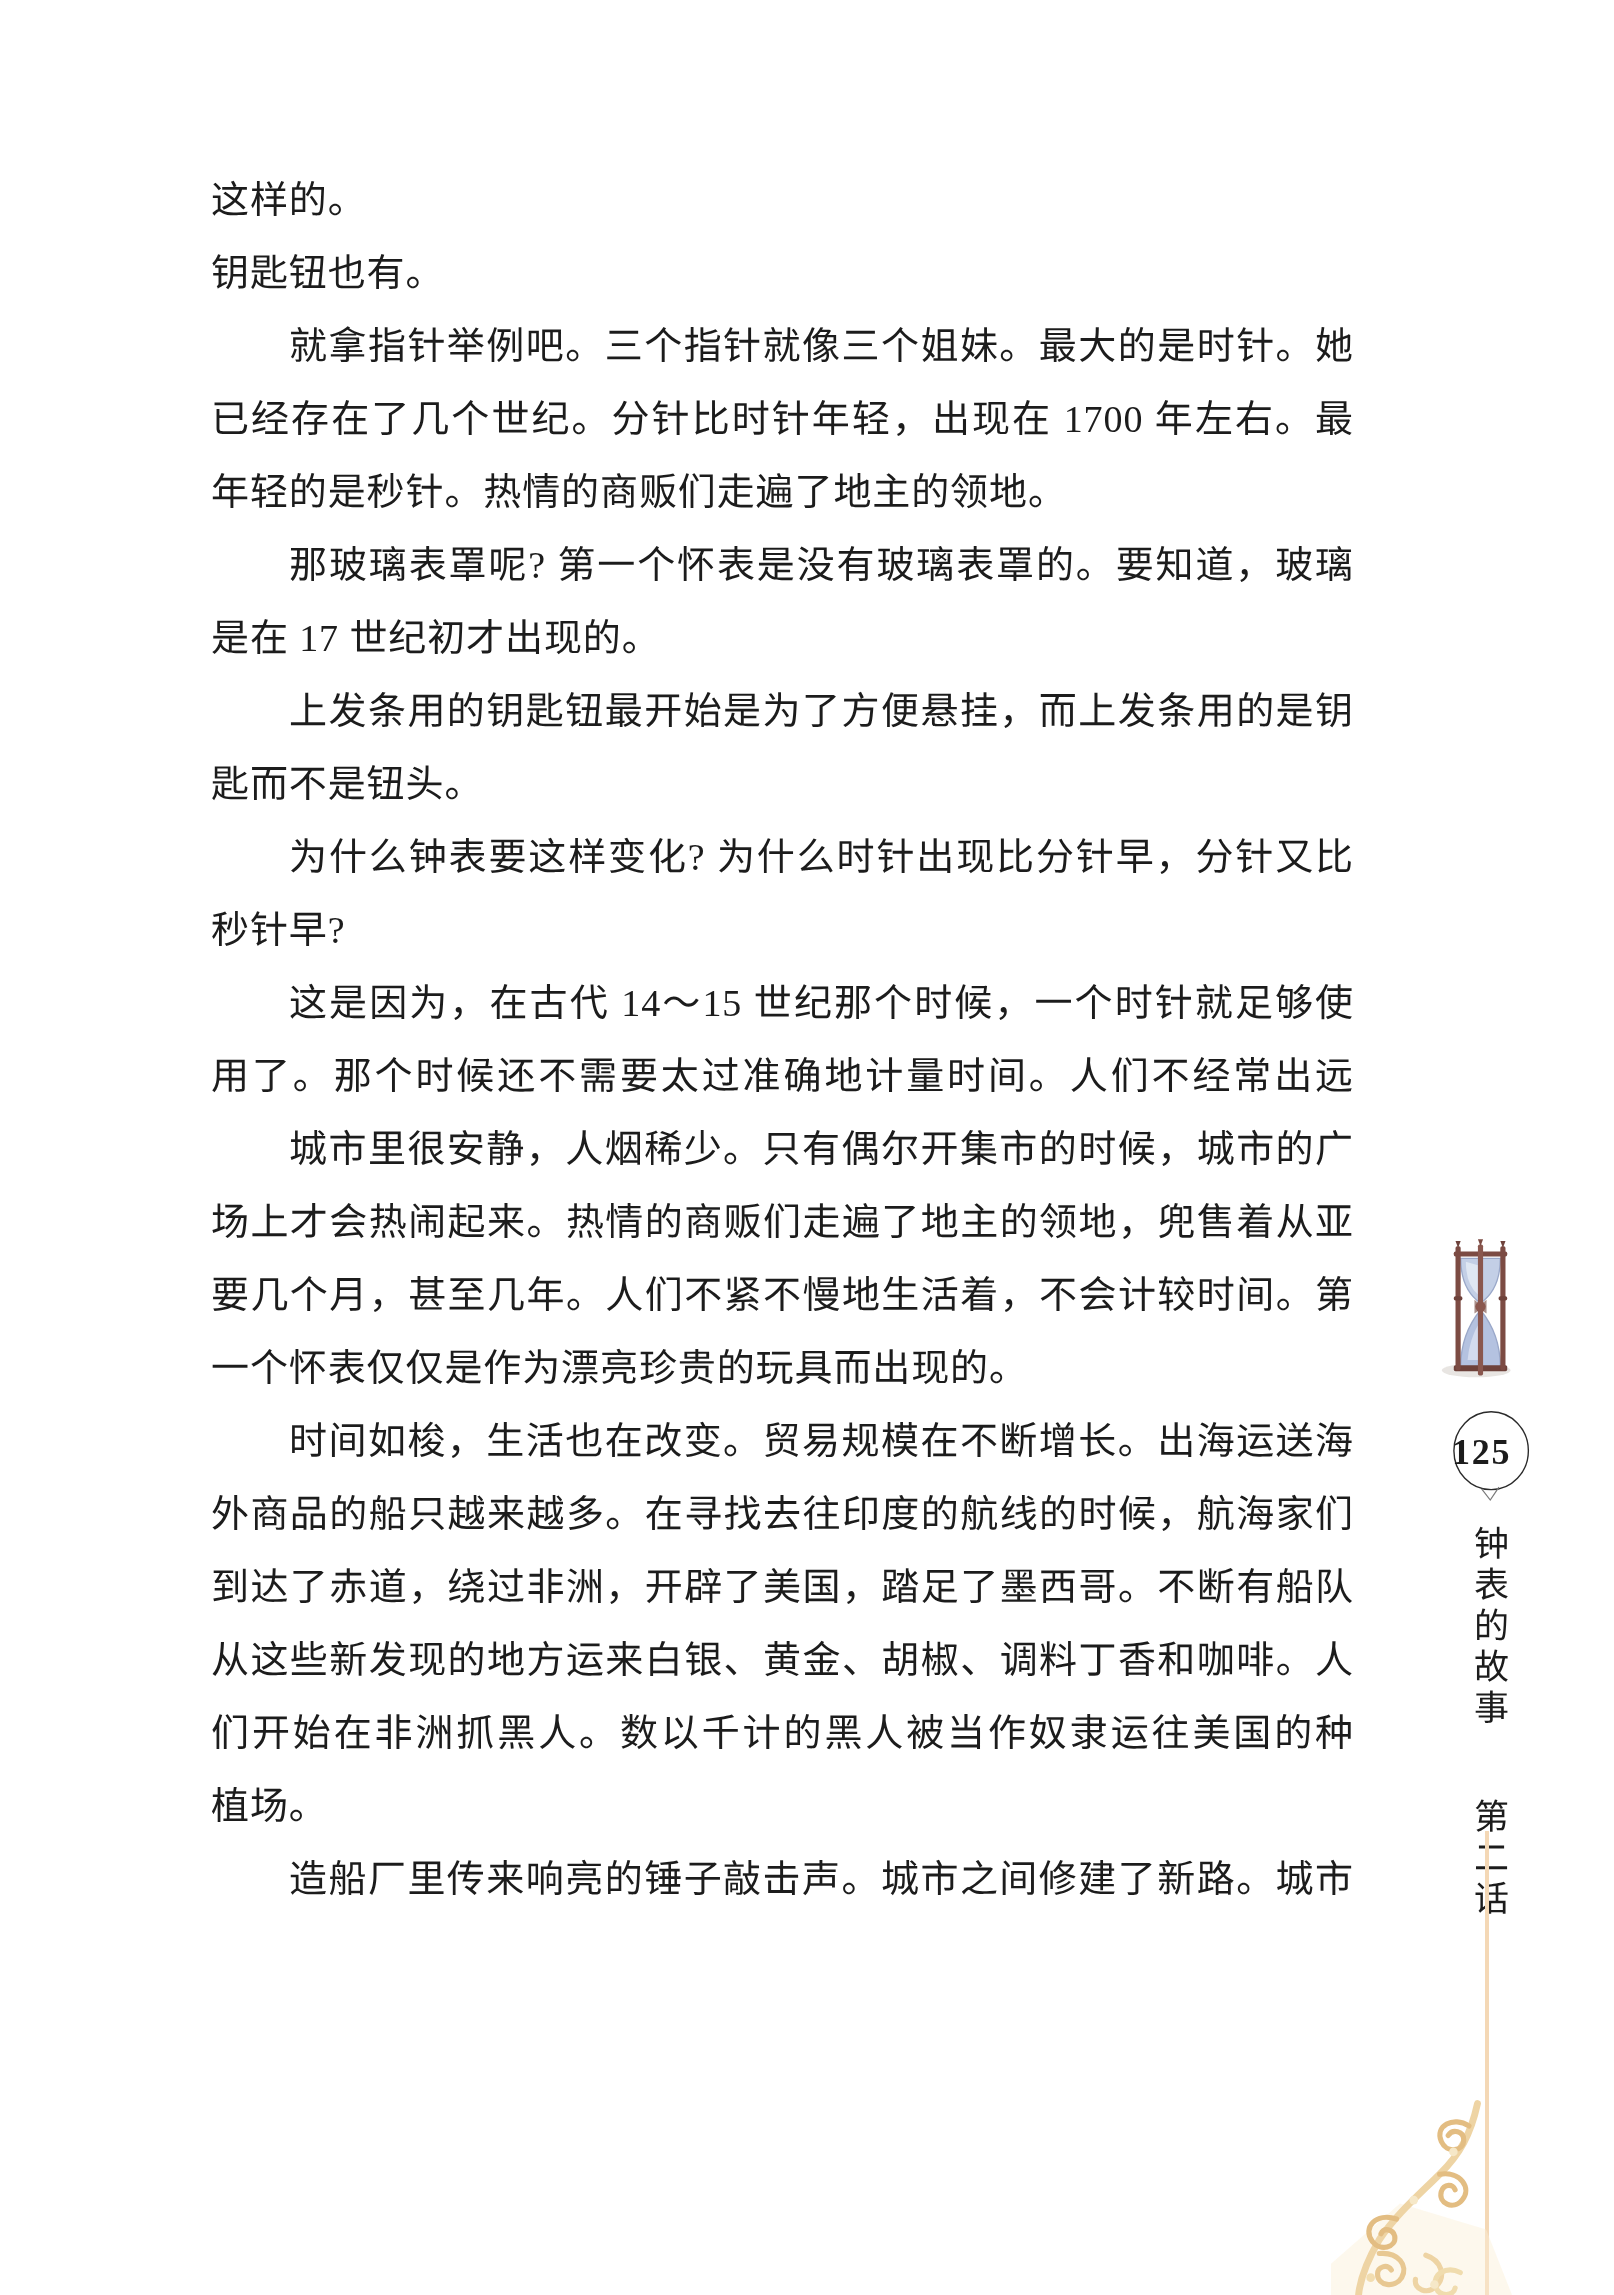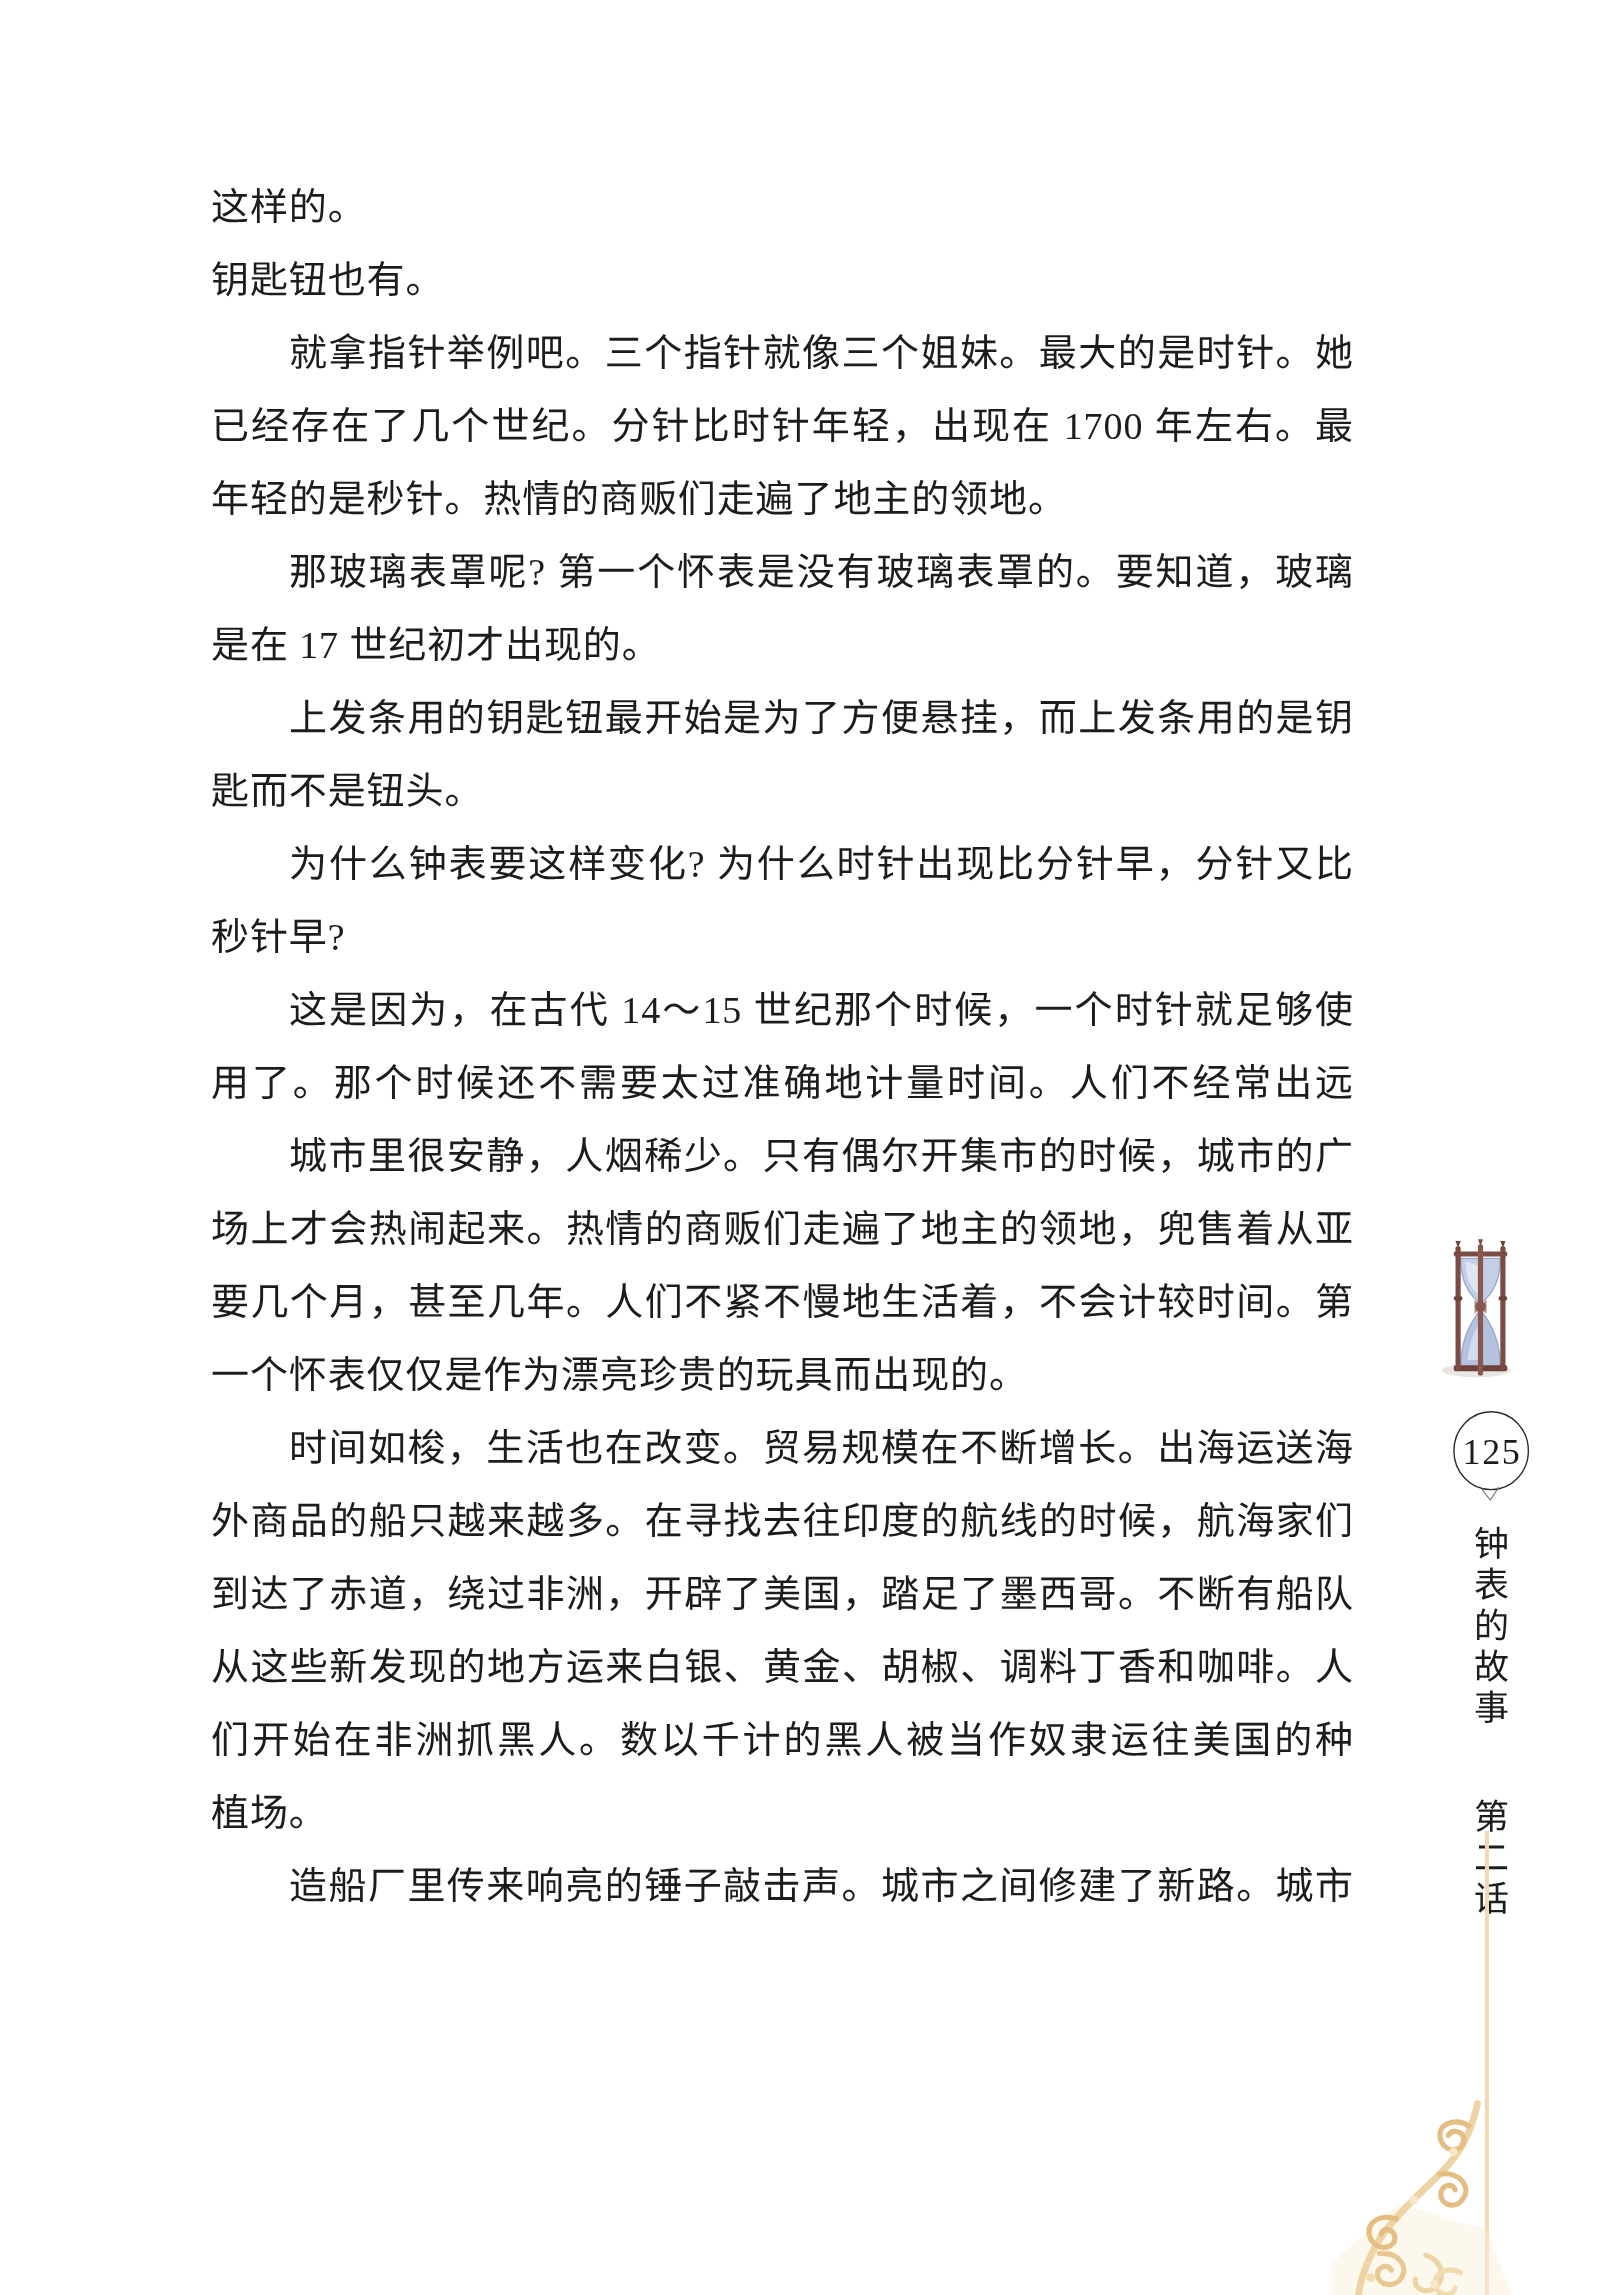--- a/index.html
+++ b/index.html
@@ -9,21 +9,21 @@
     height: 2295px;
     background: #ffffff;
     overflow: hidden;
     font-family: "Liberation Serif", "DejaVu Serif", serif;
   }
 
   
   .body-text {
     position: absolute;
     left: 211px;
-    top: 171px;
+    top: 164px;
     width: 1143px;
     font-size: 38px;
     line-height: 73px;
     color: #1c1c1c;
     letter-spacing: 0.9px;
   }
   .body-text .line { white-space: nowrap; text-align: left; }
   .body-text .line.fill {
     white-space: normal;
     text-align: justify;
@@ -45,24 +45,25 @@
     left: 1452px;
     top: 1410px;
     width: 80px;
     height: 97px;
   }
   .page-badge .badge-svg { position: absolute; left: 0; top: 0; }
   .page-badge .num {
     position: absolute;
     left: 0; top: 21px;
     width: 80px;
-    text-align: center;
+    text-align: left;
     font-size: 36px;
     color: #1c1c1c;
     letter-spacing: 1.7px;
+    font-weight: bold;
   }
 
   .v-text {
     position: absolute;
     left: 1468px;
     top: 1525px;
     writing-mode: vertical-rl;
     text-orientation: upright;
     font-size: 35px;
     letter-spacing: 6px;

